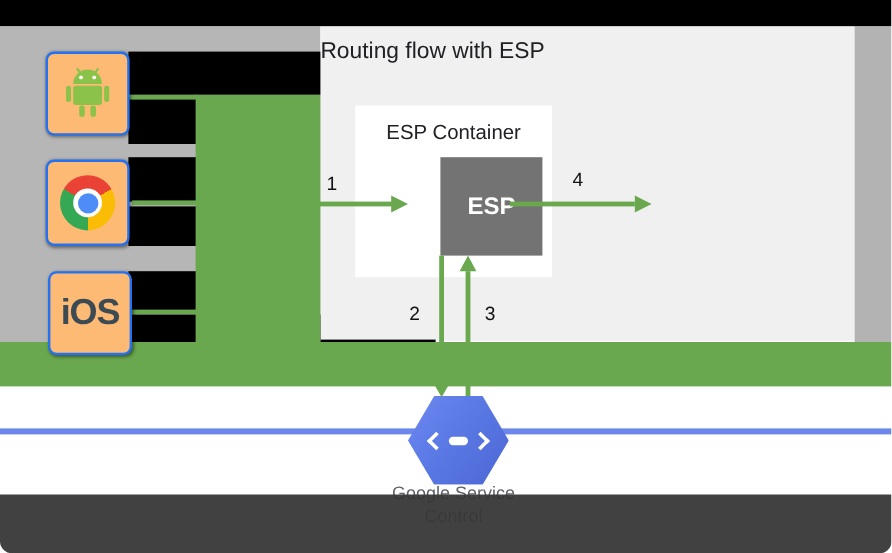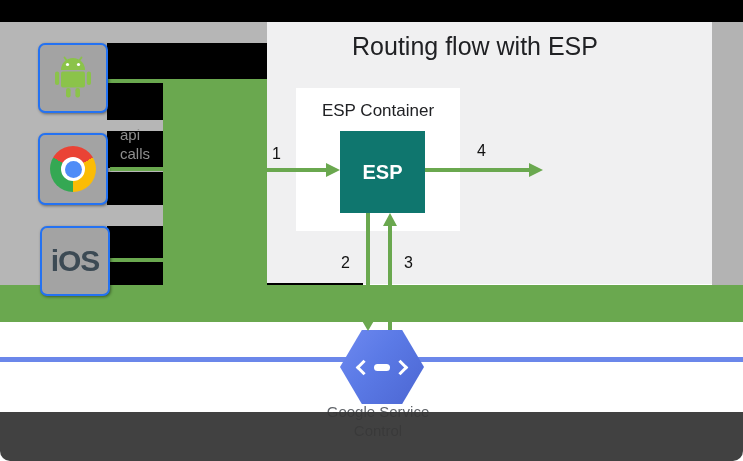--- a/index.html
+++ b/index.html
@@ -39,21 +39,21 @@
 
   .api-calls {
     left: 120px; top: 125px; width: 46px;
     color: #8f8f8f; font-size: 15px; line-height: 19px;
     z-index: 5;
   }
 
   
   .client-box {
     width: 70px; height: 70px;
-    background: #a3a3a3;
+    background: #fdba74;
     border: 2px solid #2472f2;
     border-radius: 7px;
     box-shadow: 1px 1px 3px rgba(0,0,0,0.45);
     display: flex; align-items: center; justify-content: center;
     z-index: 6;
   }
   .client-android { left: 38px; top: 43px; }
   .client-chrome  { left: 38px; top: 133px; height: 72px; }
   .client-ios     { left: 40px; top: 226px; }
   .ios-text { font-size: 30px; font-weight: bold; color: #3c4a54; letter-spacing: -1px; }
@@ -66,36 +66,37 @@
   .chrome-inner {
     width: 24px; height: 24px; border-radius: 50%;
     background: #fff;
     display: flex; align-items: center; justify-content: center;
   }
   .chrome-core { width: 17px; height: 17px; border-radius: 50%; background: #4e8cf7; }
 
   
   .panel-title {
     left: 267px; top: 32px; width: 416px;
-    text-align: center; font-size: 25px; color: #202124;
+    font-size: 19px; color: #202124;
     z-index: 4;
   }
   .container-box {
     top: 88px; width: 164px; height: 143px;
     background: #ffffff; z-index: 4;
     text-align: center;
   }
   .container-esp  { left: 296px; }
   .container-your { left: 511px; }
   .container-title { margin-top: 13px; font-size: 17px; color: #202124; }
 
   .blue-box {
-    background: #0f766e; color: #ffffff; font-weight: bold;
+    background: #737373; color: #ffffff; font-weight: bold;
     display: flex; flex-direction: column; align-items: center; justify-content: center;
     z-index: 5;
+    margin-left: 27px;
   }
   .esp-box { left: 340px; top: 131px; width: 85px; height: 82px; font-size: 20px; }
   .your-code-box { left: 550px; top: 130px; width: 88px; height: 85px; font-size: 16px; line-height: 20px; }
 
   
   .h-shaft { background: #6aa84f; height: 4px; z-index: 7; }
   .shaft-1 { left: 265px; top: 168px; width: 62px; }
   .shaft-4 { left: 425px; top: 168px; width: 104px; }
   .head-right {
     width: 0; height: 0; z-index: 7;
@@ -176,24 +177,20 @@
   <div class="abs black-e"></div>
   <div class="abs black-f"></div>
   <div class="abs black-g"></div>
 
   <div class="abs green-column"></div>
   <div class="abs green-band"></div>
   <div class="abs conn conn-android"></div>
   <div class="abs conn conn-chrome"></div>
   <div class="abs conn conn-ios"></div>
 
-  <div class="abs api-calls">
-    <div>api</div>
-    <div>calls</div>
-  </div>
 
   <div class="abs client-box client-android">
     <span>
       <svg width="46" height="50" viewBox="0 0 46 50">
         <g fill="#8bc34a">
           <path d="M11 19a12 12 0 0 1 24 0z"></path>
           <rect x="11" y="20.5" width="24" height="16" rx="2"></rect>
           <rect x="5" y="20.5" width="4.2" height="13.5" rx="2.1"></rect>
           <rect x="36.8" y="20.5" width="4.2" height="13.5" rx="2.1"></rect>
           <rect x="16" y="37" width="4.6" height="9.5" rx="2.2"></rect>

